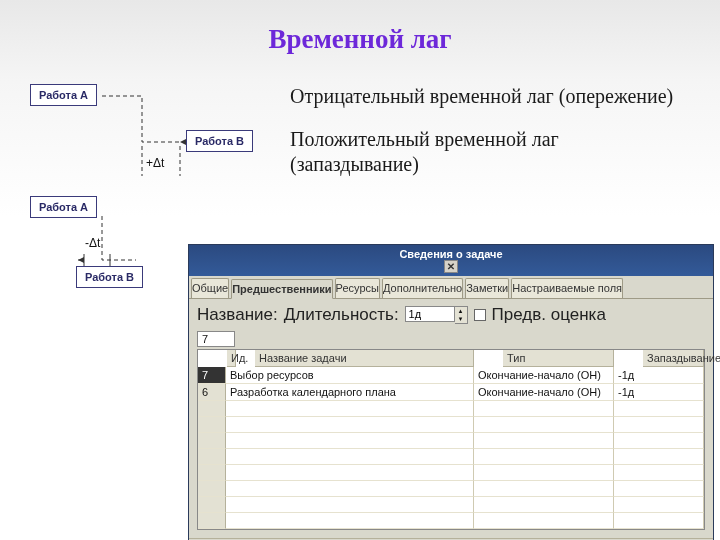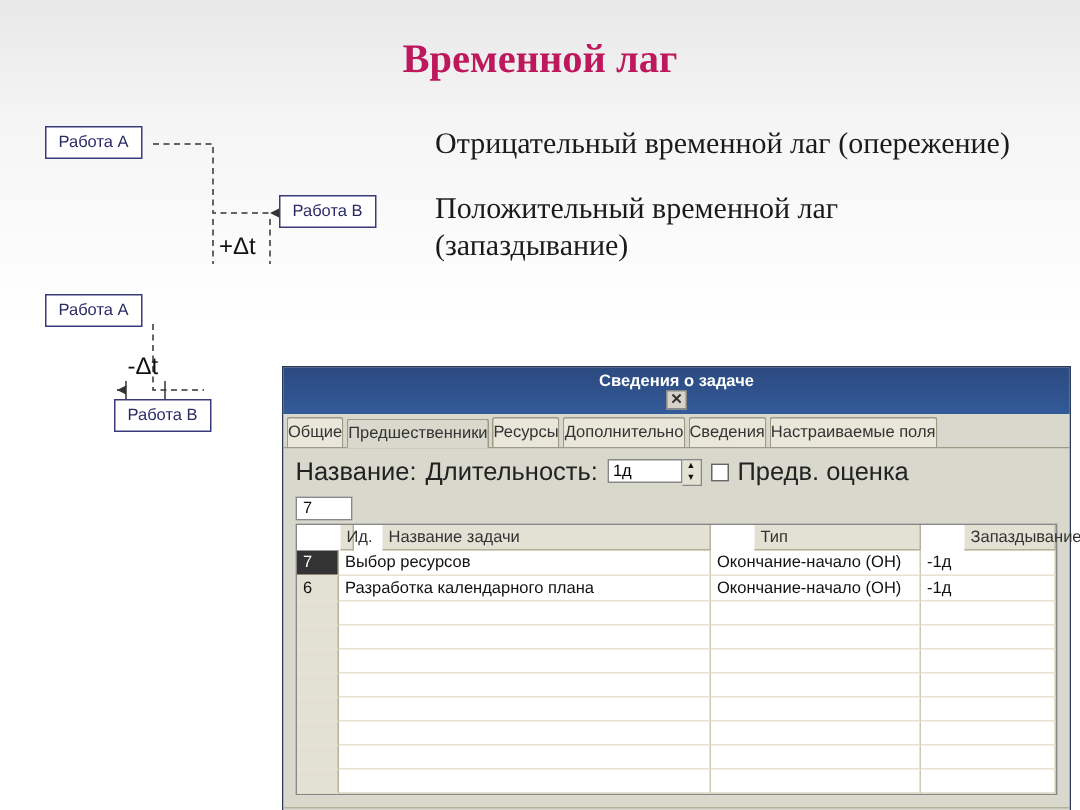--- a/index.html
+++ b/index.html
@@ -14,21 +14,21 @@
   }
   .title {
     position: absolute;
     top: 24px;
     left: 0;
     width: 720px;
     text-align: center;
     font-family: "Times New Roman", Times, serif;
     font-weight: bold;
     font-size: 27px;
-    color: #be185d;
+    color: #6d28d9;
   }
   .explain {
     position: absolute;
     top: 84px;
     left: 290px;
     width: 400px;
     font-family: "Times New Roman", Times, serif;
     font-size: 20px;
     color: #1a1a1a;
     line-height: 1.25;
@@ -40,28 +40,28 @@
     left: 30px;
     top: 78px;
     width: 250px;
     height: 220px;
   }
   .node {
     position: absolute;
     background: #fff;
     border: 1px solid #3a3a7a;
     font-size: 11px;
-    font-weight: normal;
+    font-weight: bold;
     color: #2a2a66;
     padding: 4px 8px;
     white-space: nowrap;
   }
   .tlabel {
     position: absolute;
-    font-size: 16px;
+    font-size: 12px;
     font-family: Arial, sans-serif;
     color: #111;
   }
   
   .dlg {
     position: absolute;
     left: 188px;
     top: 244px;
     width: 526px;
     border: 1px solid #2a3a5a;
@@ -100,21 +100,21 @@
     background: #e9e7d9;
     padding: 3px 0;
     margin-right: 2px;
     font-size: 11px;
     color: #333;
     white-space: nowrap;
     border-radius: 2px 2px 0 0;
   }
   .tab.active {
     background: #d9d8cc;
-    font-weight: normal;
+    font-weight: bold;
     position: relative;
     top: 1px;
     border-bottom: 1px solid #d9d8cc;
   }
   .panel {
     padding: 6px 8px 8px 8px;
     background: #d9d8cc;
   }
   .row { display: flex; align-items: center; gap: 6px; margin-bottom: 6px; }
   .lbl { font-size: 17px; color: #222; }
@@ -208,21 +208,21 @@
   <div class="dlg-title">
     <span>Сведения о задаче</span>
     <span class="dlg-close">✕</span>
   </div>
 
   <div class="tabs">
     <div class="tab">Общие</div>
     <div class="tab active">Предшественники</div>
     <div class="tab">Ресурсы</div>
     <div class="tab">Дополнительно</div>
-    <div class="tab">Сведения</div>
+    <div class="tab">Заметки</div>
     <div class="tab">Настраиваемые поля</div>
   </div>
 
   <div class="panel">
     <div class="row">
       <span class="lbl">Название:</span>
       <span class="lbl">Длительность:</span>
       <span class="spin">
         <input class="inp" value="1д" style="">
         <span class="spinbtns">

